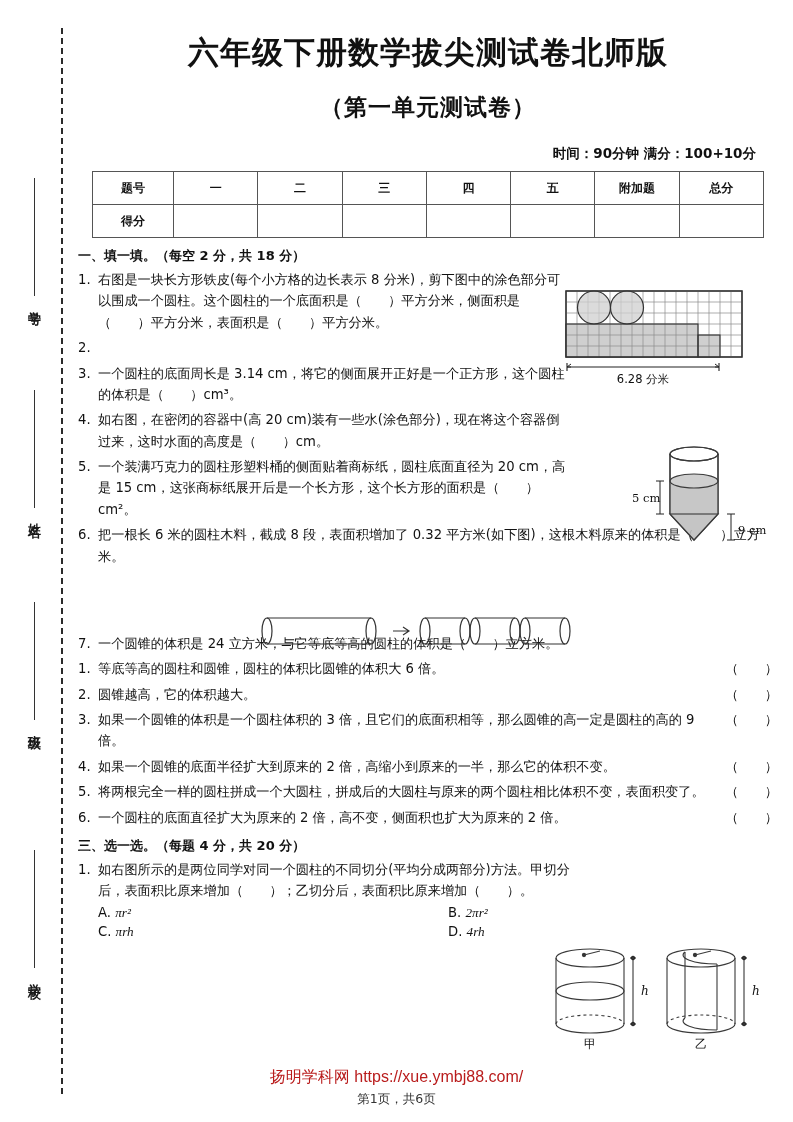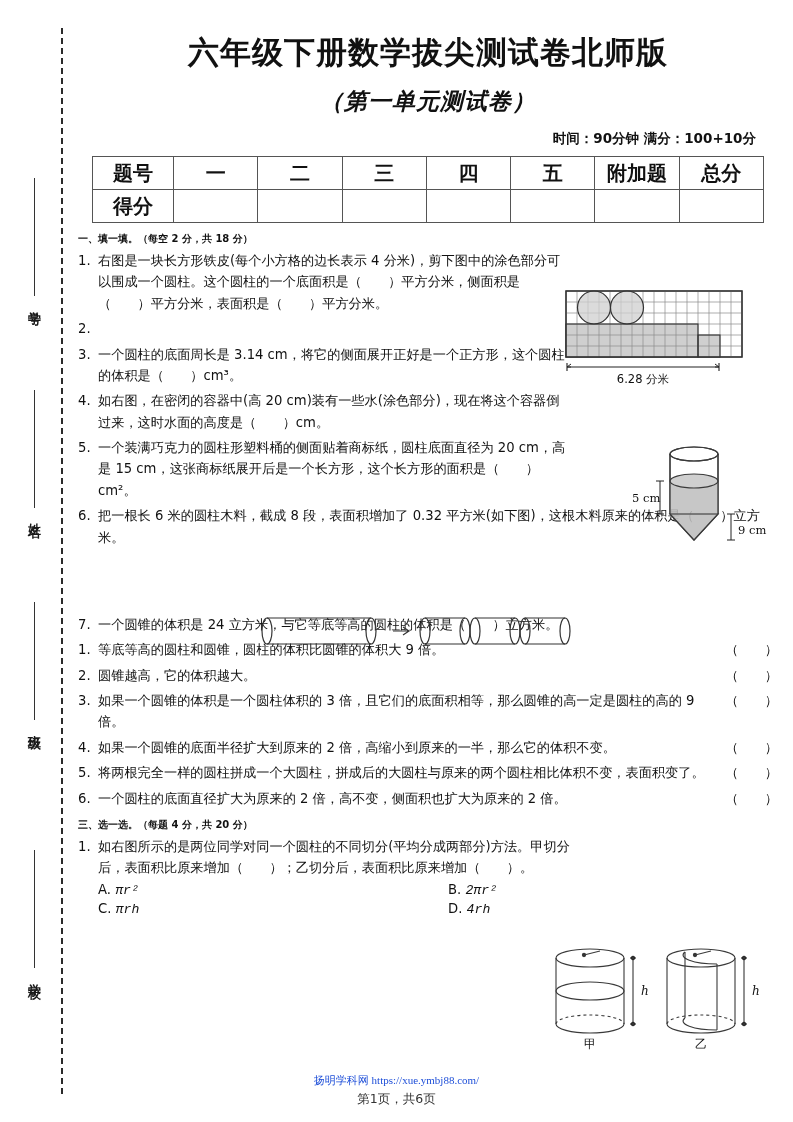--- a/index.html
+++ b/index.html
@@ -43,85 +43,85 @@
   .title{
     text-align:center;
     font-size:31px;font-weight:bold;
     letter-spacing:1px;
     margin-top:32px;
     font-family:Liberation Serif, serif;
   }
   .subtitle{
     text-align:center;
     font-size:23px;font-weight:bold;
-    margin-top:12px;letter-spacing:1px;font-style:italic;
+    margin-top:18px;letter-spacing:1px;
   }
   .timeline-row{
     text-align:right;
     font-size:13.5px;
-    margin-top:13px;
+    margin-top:22px;
     padding-right:22px;
     font-weight:600;
     font-family:"DejaVu Sans","Liberation Sans",sans-serif;
   }
 
   
   table.score{
     border-collapse:collapse;
     margin:8px auto 0 auto;
     width:672px;
     table-layout:fixed;
   }
   table.score td{
     border:1px solid #555;
     height:30px;
     text-align:center;
     vertical-align:middle;
-    font-size:20px;
+    font-size:12px;
     font-weight:bold;
     font-family:"DejaVu Sans","Liberation Sans",sans-serif;
   }
   table.score td.hd{width:78px;}
 
   
   .sec-head{
-    font-size:10px;font-weight:bold;margin-top:9px;
+    font-size:13px;font-weight:bold;margin-top:9px;
     font-family:"DejaVu Sans","Liberation Sans",sans-serif;
   }
   .q{
     font-size:13.2px;
     line-height:1.62;
     margin-top:4px;
     display:flex;
     font-family:"DejaVu Sans","Liberation Sans",sans-serif;
   }
   .q .num{width:20px;flex:0 0 20px;}
   .q .txt{flex:1;}
   .narrow .txt{max-width:472px;}
   .ans-par{float:right;margin-left:6px;}
-  i{font-family:Liberation Mono, monospace;margin-top:28px;}
+  i{font-family:Liberation Serif, serif;margin-top:28px;}
 
   .opts{display:flex;font-size:13.2px;margin-top:3px;
         font-family:"DejaVu Sans","Liberation Sans",sans-serif;}
   .opts .o{width:50%;padding-left:20px;box-sizing:border-box;}
 
   
   .fig{position:absolute;text-align:right;}
   #fig-grid{left:470px;top:287px;}
   #fig-vessel{left:520px;top:440px;}
   #fig-logs{left:175px;top:608px;}
   #fig-cyls{left:460px;top:936px;}
 
   
   .footer{
     position:absolute;left:0;right:0;bottom:14px;text-align:center;
   }
   .watermark{
-    font-size:11px;color:#1d4ed8;
-    font-family:Liberation Serif, serif;
+    font-size:16px;color:#b91c1c;
+    font-family:Liberation Sans, sans-serif;
   }
   .pagenum{
     font-size:12.5px;color:#333;margin-top:3px;
     font-family:"DejaVu Sans","Liberation Sans",sans-serif;
   }
 </style>
 </head>
 <body>
 
 <div class="page">
@@ -174,21 +174,21 @@
         <td></td>
         <td></td>
       </tr>
     </tbody>
       </table>
 
     <div class="sec-head">一、填一填。（每空 2 分，共 18 分）</div>
 
     <div class="q narrow">
       <span class="num">1.</span>
-      <span class="txt">右图是一块长方形铁皮(每个小方格的边长表示 4 分米)，剪下图中的涂色部分可以围成一个圆柱。这个圆柱的一个底面积是（　　）平方分米，侧面积是（　　）平方分米，表面积是（　　）平方分米。</span>
+      <span class="txt">右图是一块长方形铁皮(每个小方格的边长表示 8 分米)，剪下图中的涂色部分可以围成一个圆柱。这个圆柱的一个底面积是（　　）平方分米，侧面积是（　　）平方分米，表面积是（　　）平方分米。</span>
     </div>
     <div class="q narrow">
       <span class="num">2.</span>
     </div>
     <div class="q narrow">
       <span class="num">3.</span>
       <span class="txt">一个圆柱的底面周长是 3.14 cm，将它的侧面展开正好是一个正方形，这个圆柱的体积是（　　）cm³。</span>
     </div>
     <div class="q narrow">
       <span class="num">4.</span>
@@ -208,21 +208,21 @@
     <div class="q">
       <span class="num">7.</span>
       <span class="txt">一个圆锥的体积是 24 立方米，与它等底等高的圆柱的体积是（　　）立方米。</span>
     </div>
 
 
     <div class="q">
       <span class="num">1.</span>
       <span class="txt">
         <span class="ans-par">（　　）</span>
-        <span>等底等高的圆柱和圆锥，圆柱的体积比圆锥的体积大 9 倍。</span>
+        <span>等底等高的圆柱和圆锥，圆柱的体积比圆锥的体积大 6 倍。</span>
       </span>
     </div>
     <div class="q">
       <span class="num">2.</span>
       <span class="txt">
         <span class="ans-par">（　　）</span>
         <span>圆锥越高，它的体积越大。</span>
       </span>
     </div>
     <div class="q">

